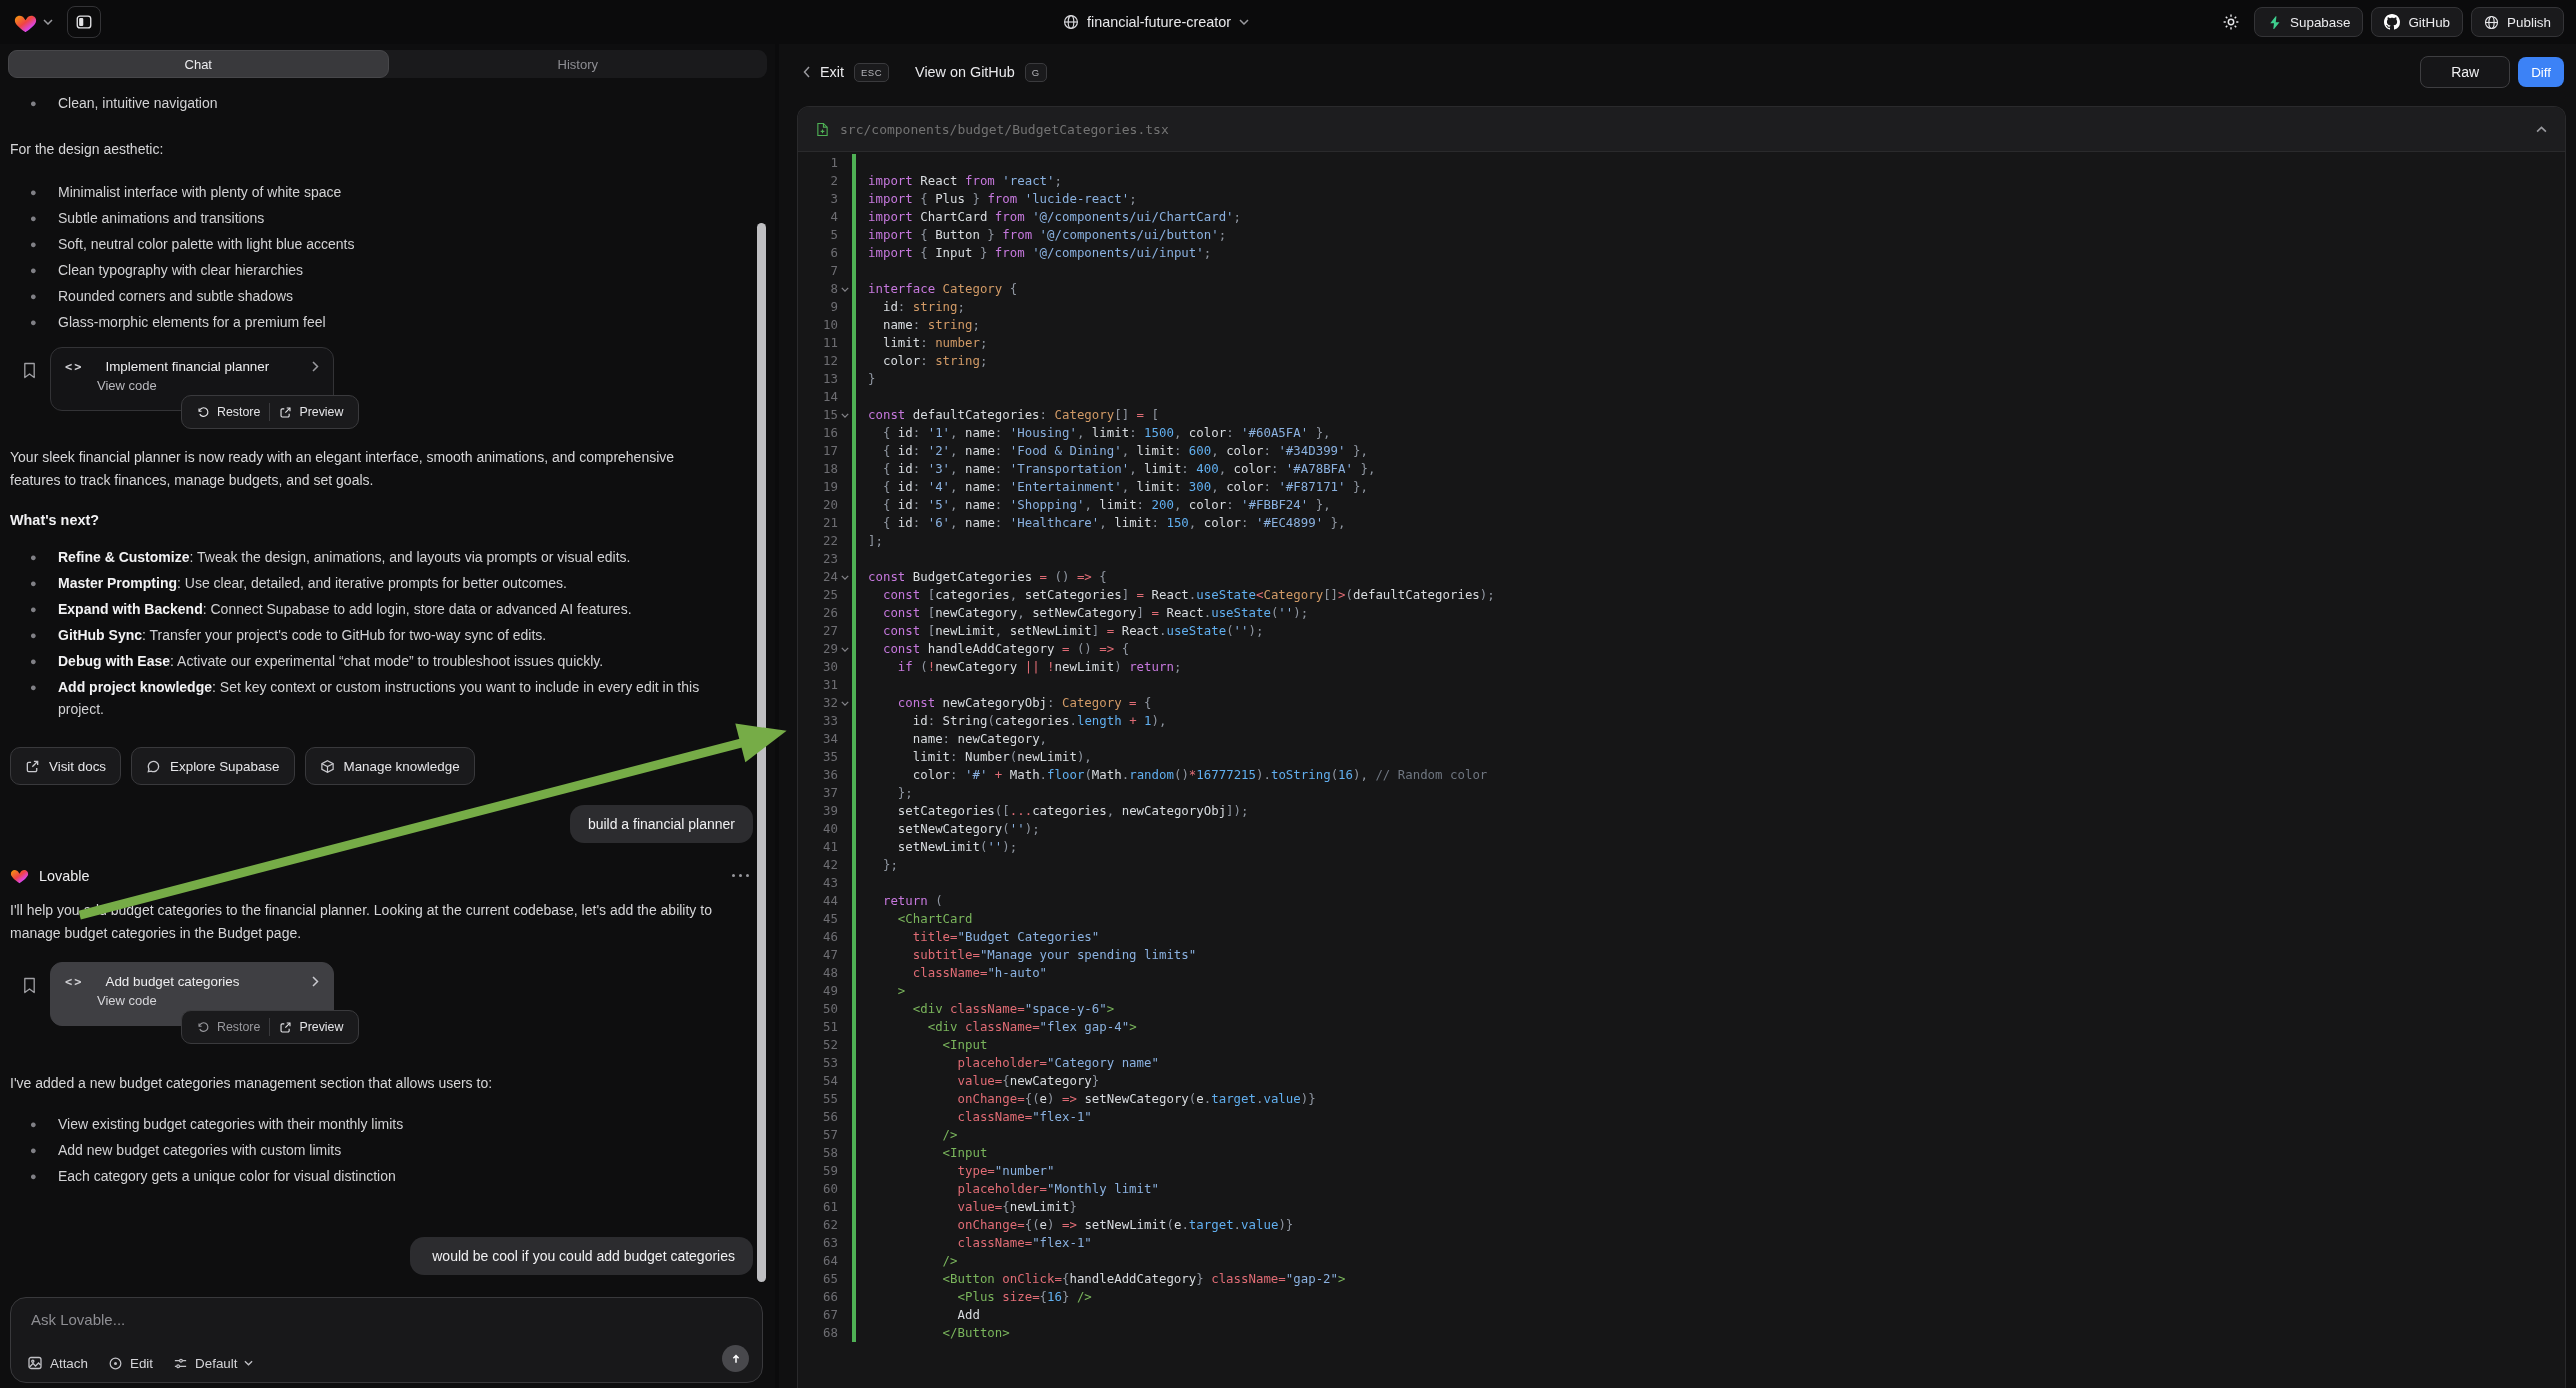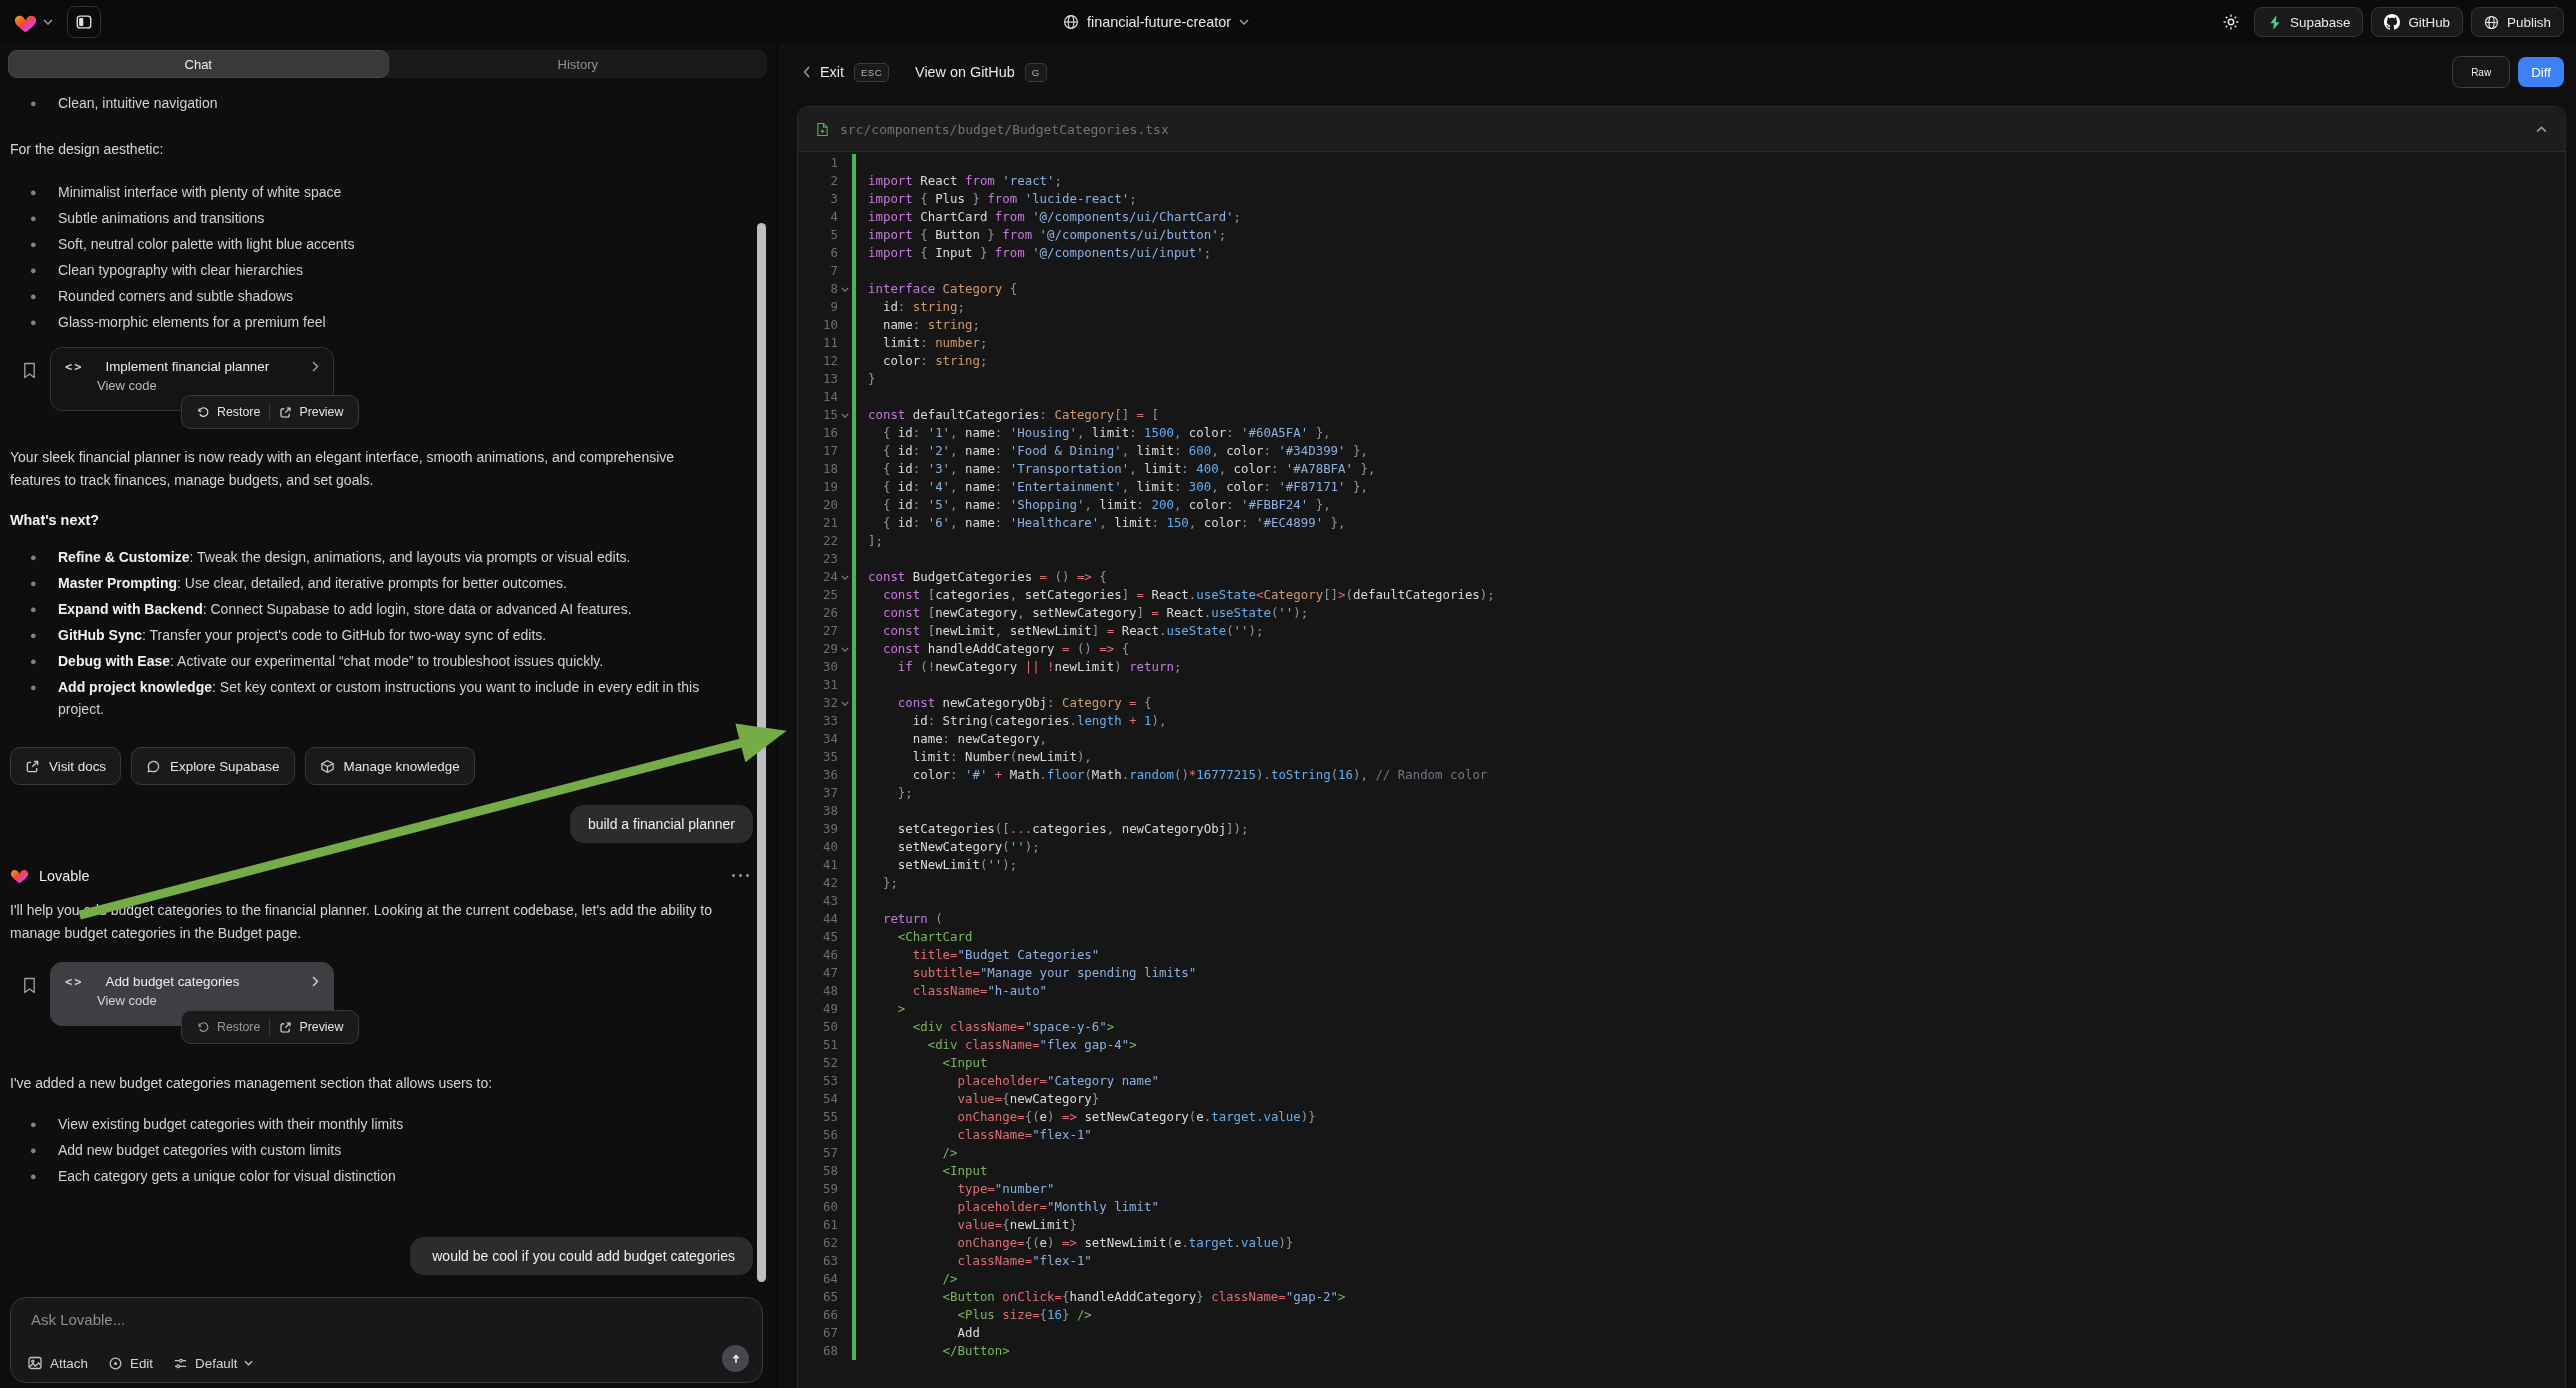--- a/index.html
+++ b/index.html
@@ -59,21 +59,21 @@
   .ask-ctl{display:flex;align-items:center;gap:7px;font-size:13.4px;color:#D4D4D8;cursor:pointer;}
   .ask-ctl svg{color:#C2C2C7;}
   .send{position:absolute;right:13px;bottom:10px;width:27px;height:27px;border-radius:50%;background:#48484C;display:flex;align-items:center;justify-content:center;cursor:pointer;}
   .chat-scroll{position:absolute;left:757px;top:179px;width:9px;height:1059px;border-radius:5px;background:rgba(222,222,226,.85);}
   
   .rpanel{position:absolute;left:779px;top:44px;right:0;bottom:0;background:#101011;}
   .rtoolbar{position:absolute;left:803px;top:44px;right:12px;height:56px;display:flex;align-items:center;}
   .rt-item{display:flex;align-items:center;gap:10px;color:#E9E9EC;font-size:14.4px;cursor:pointer;}
   .kbd{border:1px solid #3A3A3D;background:#1A1A1C;border-radius:5px;font-size:9.5px;letter-spacing:0.5px;color:#B4B4B9;padding:3px 6px;text-transform:uppercase;}
   .rt-spacer{flex:1}
-  .raw-btn{height:30px;padding:0 18px;display:flex;align-items:center;border:1px solid #3E3E41;border-radius:8px;background:#161618;color:#F0F0F2;font-size:10px;cursor:pointer;}
+  .raw-btn{height:30px;padding:0 30px;display:flex;align-items:center;border:1px solid #3E3E41;border-radius:8px;background:#161618;color:#F0F0F2;font-size:14px;cursor:pointer;}
   .diff-btn{height:30px;padding:0 13px;display:flex;align-items:center;border-radius:8px;background:var(--accent);color:#fff;font-size:13.4px;margin-left:8px;cursor:pointer;}
   .code-card{position:absolute;left:797px;top:106px;width:1767px;bottom:0;background:#161617;border:1px solid #2A2A2C;border-bottom:none;border-radius:12px 12px 0 0;overflow:hidden;}
   .file-hdr{height:44px;display:flex;align-items:center;gap:11px;padding:0 18px;background:#1D1D1F;border-bottom:1px solid #2A2A2C;}
   .file-path{font-family:"DejaVu Sans Mono",monospace;font-size:13px;color:#737373;}
   .collapse{margin-left:auto;color:#9A9A9F;cursor:pointer;}
   .code-area{padding-top:2px;}
   .code-row{display:flex;height:18px;font-family:"DejaVu Sans Mono",monospace;font-size:12.4px;line-height:18px;}
   .ln{width:40px;text-align:right;color:#6E6E73;flex:none;cursor:pointer;}
   .foldbox{width:14px;flex:none;display:flex;align-items:center;justify-content:center;color:#85858A;cursor:pointer;}
   .bar{width:4px;background:var(--diffgreen);flex:none;}
@@ -707,26 +707,20 @@
           <span class="bar"></span>
           <span class="src"><span class="tk-d">      color</span><span class="tk-p">: </span><span class="tk-s">'#'</span><span class="tk-o"> + </span><span class="tk-d">Math</span><span class="tk-p">.</span><span class="tk-f">floor</span><span class="tk-p">(</span><span class="tk-d">Math</span><span class="tk-p">.</span><span class="tk-f">random</span><span class="tk-p">()</span><span class="tk-o">*</span><span class="tk-n">16777215</span><span class="tk-p">).</span><span class="tk-f">toString</span><span class="tk-p">(</span><span class="tk-n">16</span><span class="tk-p">), </span><span class="tk-c">// Random color</span></span>
         </div>
         <div class="code-row">
           <span class="ln">37</span>
           <span class="foldbox"></span>
           <span class="bar"></span>
           <span class="src"><span class="tk-p">    };</span></span>
         </div>
         <div class="code-row">
-          <span class="ln">38</span>
-          <span class="foldbox"></span>
-          <span class="bar"></span>
-          <span class="src"></span>
-        </div>
-        <div class="code-row">
           <span class="ln">39</span>
           <span class="foldbox"></span>
           <span class="bar"></span>
           <span class="src"><span class="tk-d">    setCategories</span><span class="tk-p">([</span><span class="tk-o">...</span><span class="tk-d">categories</span><span class="tk-p">, </span><span class="tk-d">newCategoryObj</span><span class="tk-p">]);</span></span>
         </div>
         <div class="code-row">
           <span class="ln">40</span>
           <span class="foldbox"></span>
           <span class="bar"></span>
           <span class="src"><span class="tk-d">    setNewCategory</span><span class="tk-p">(</span><span class="tk-s">''</span><span class="tk-p">);</span></span>

